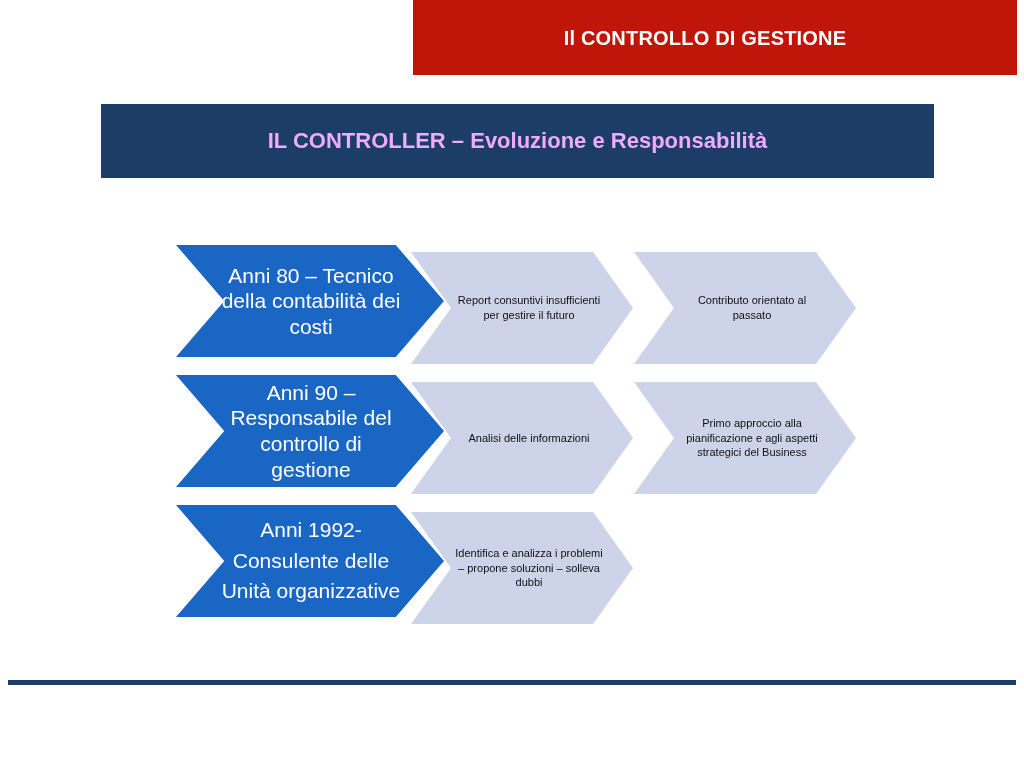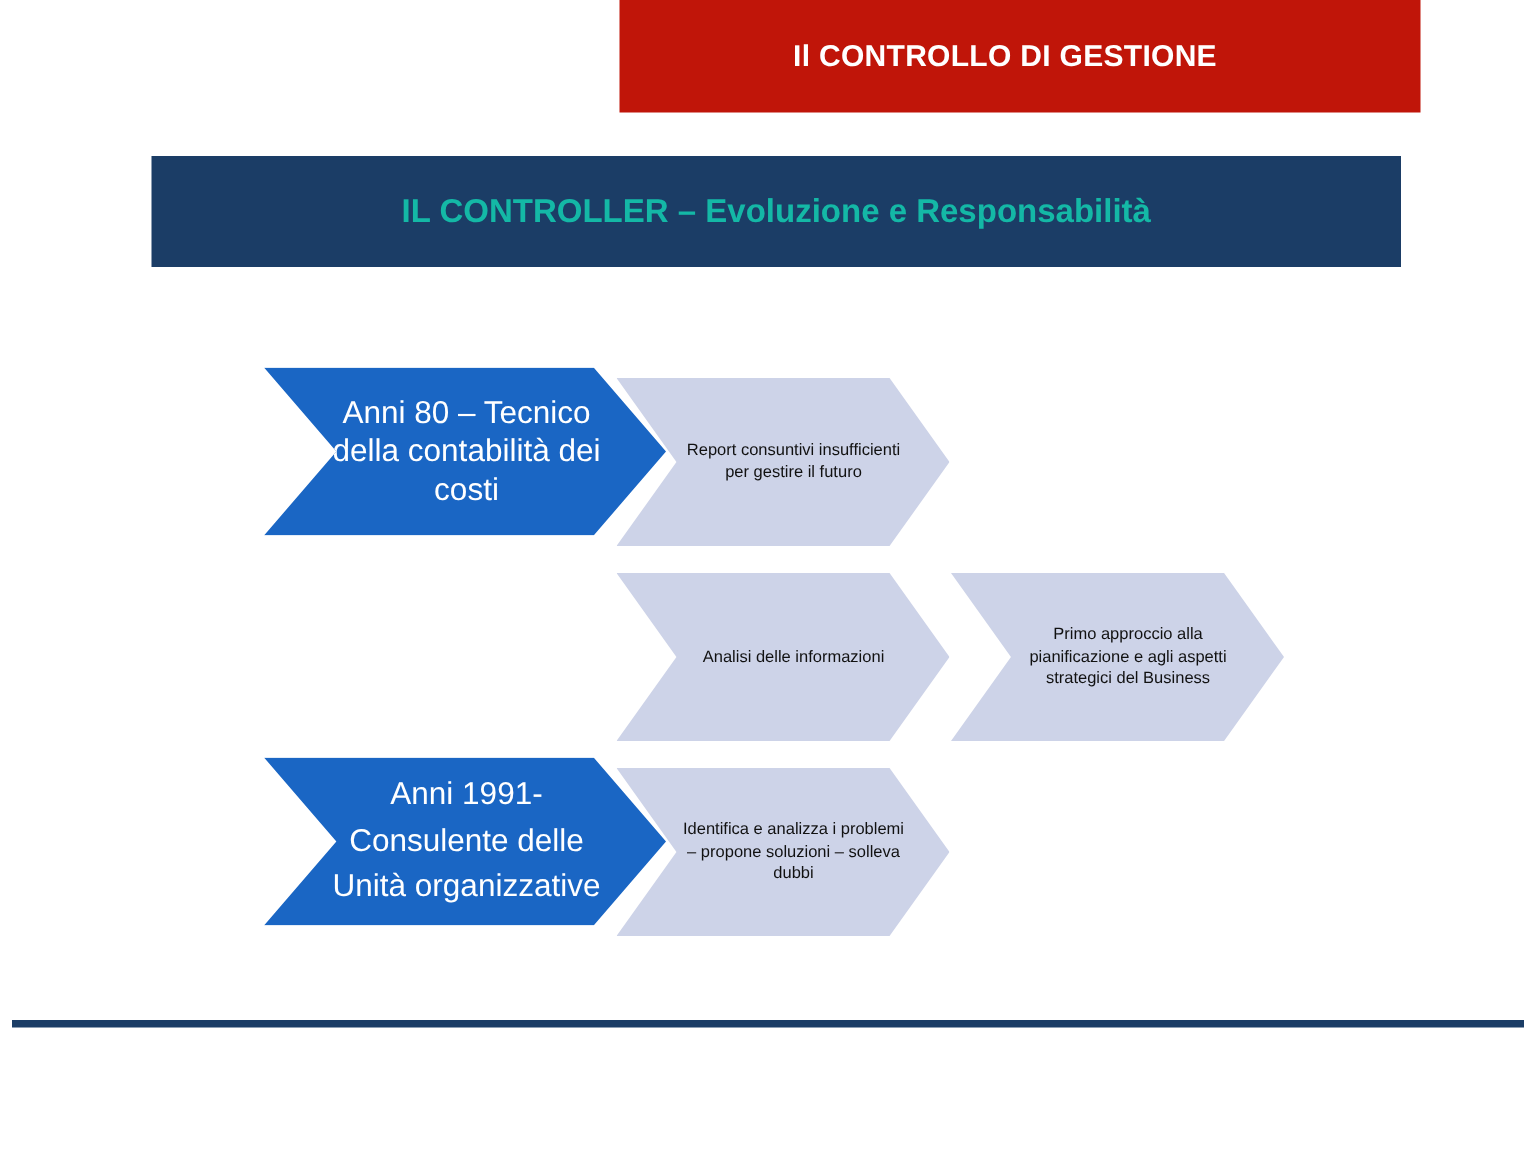--- a/index.html
+++ b/index.html
@@ -17,21 +17,21 @@
     width: 1024px;
     height: 768px;
     background: #ffffff;
   }
 
   
   .red-banner {
     position: absolute;
     left: 413px;
     top: 0px;
-    width: 534px;
+    width: 604px;
     height: 75px;
     background: #C01509;
     display: flex;
     align-items: center;
     justify-content: center;
   }
   .red-banner-text {
     color: #FFFFFF;
     font-size: 20px;
     font-weight: bold;
@@ -48,21 +48,21 @@
     top: 104px;
     width: 833px;
     height: 74px;
     background: #1B3D६6;
     background: #1B3D66;
     display: flex;
     align-items: center;
     justify-content: center;
   }
   .blue-banner-text {
-    color: #14b8a6;
+    color: #f0abfc;
     font-size: 22px;
     font-weight: bold;
     text-align: center;
     line-height: 1.15;
   }
 
   
   .rows {
     position: absolute;
     left: 0;
@@ -163,34 +163,40 @@
 
   <div class="rows">
 
     <div class="chevron-row r0">
       <div class="chev blue">
         <div class="chev-text">Anni 80 – Tecnico della contabilità dei costi</div>
       </div>
       <div class="chev grey g1">
         <div class="chev-text">Report consuntivi insufficienti per gestire il futuro</div>
       </div>
+      <div class="chev grey g2">
+        <div class="chev-text">Contributo orientato al passato</div>
+      </div>
     </div>
 
     <div class="chevron-row r1">
+      <div class="chev blue">
+        <div class="chev-text">Anni 90 – Responsabile del controllo di gestione</div>
+      </div>
       <div class="chev grey g2">
         <div class="chev-text">Primo approccio alla pianificazione e agli aspetti strategici del Business</div>
       </div>
       <div class="chev grey g1">
         <div class="chev-text">Analisi delle informazioni</div>
       </div>
     </div>
 
     <div class="chevron-row r2">
       <div class="chev blue overflow">
-        <div class="chev-text">Anni 1991- Consulente delle Unità organizzative</div>
+        <div class="chev-text">Anni 1992- Consulente delle Unità organizzative</div>
       </div>
       <div class="chev grey g1">
         <div class="chev-text">Identifica e analizza i problemi – propone soluzioni – solleva dubbi</div>
       </div>
     </div>
 
   </div>
 
   <div class="bottom-rule"></div>
 

